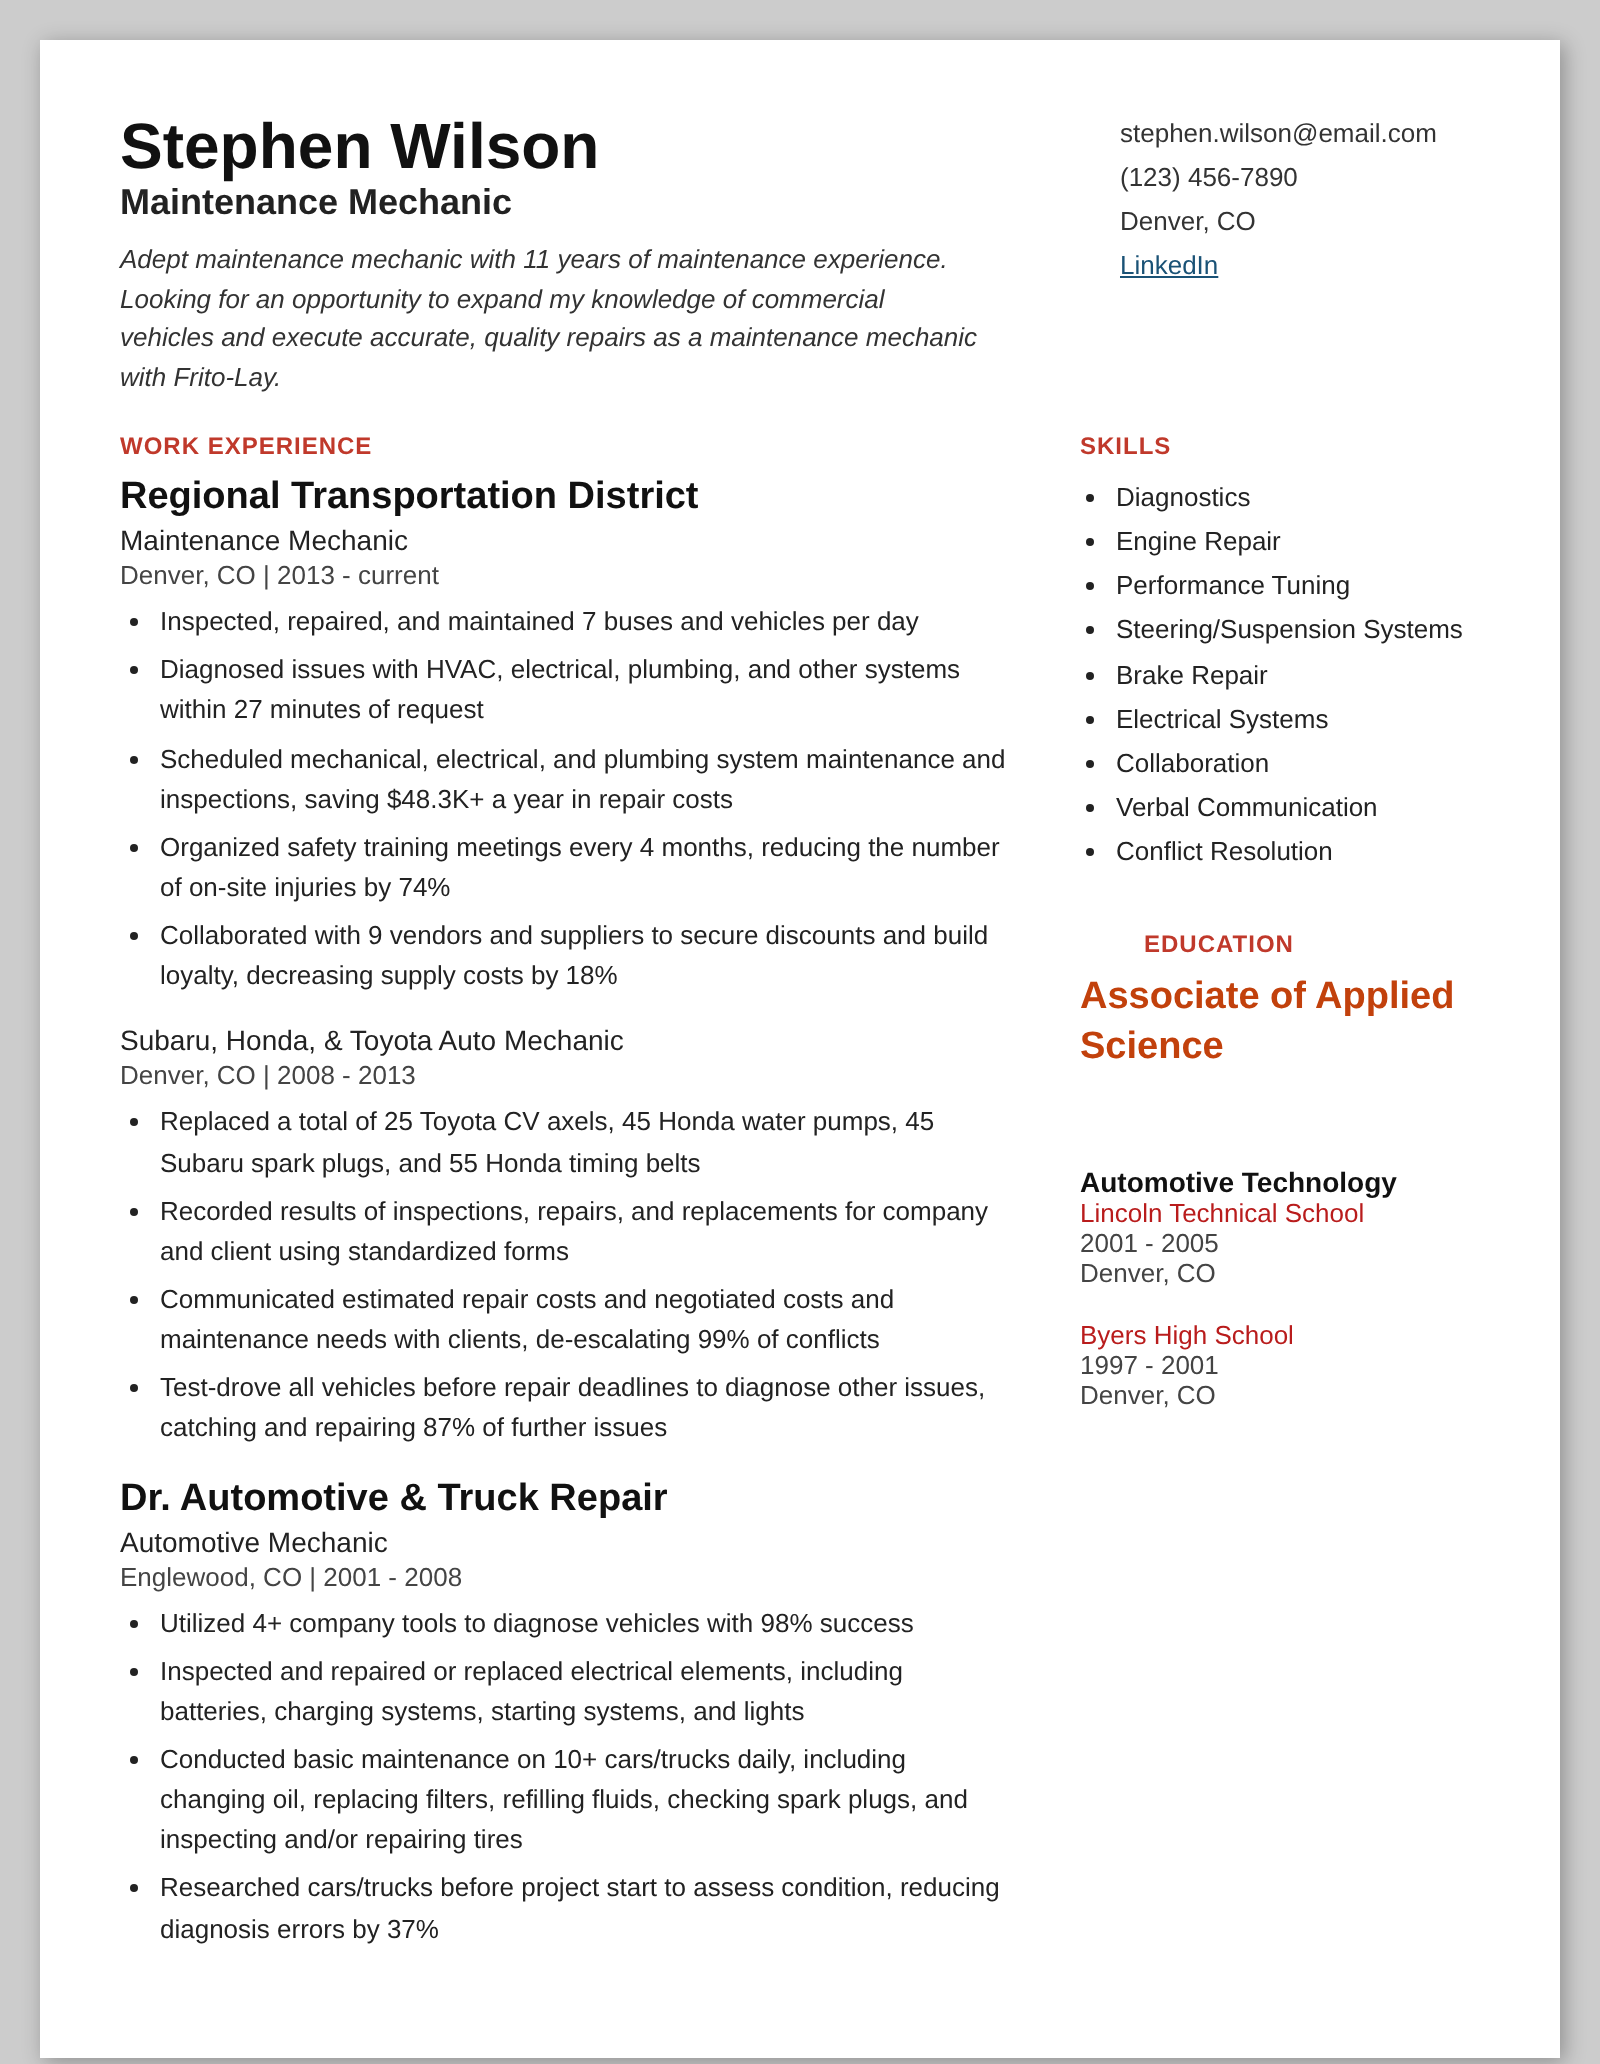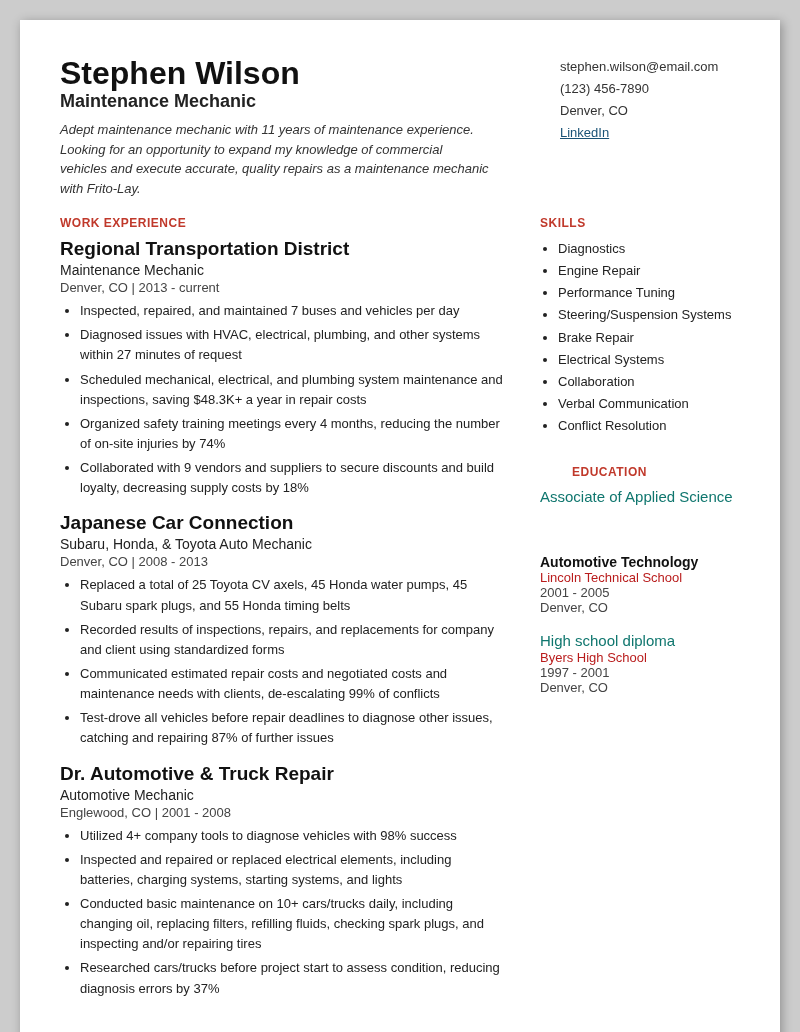--- a/index.html
+++ b/index.html
@@ -112,23 +112,23 @@
       margin-bottom: 4px;
     }
     .skills-list {
       list-style: disc;
       padding-left: 18px;
       font-size: 13px;
       color: #222;
       line-height: 1.7;
     }
     .edu-degree {
-      font-size: 15px;
-      font-weight: 400;
-      color: #0f766e;
+      font-size: 19px;
+      font-weight: 700;
+      color: #c2410c;
       line-height: 1.3;
     }
     .edu-field {
       font-size: 14px;
       font-weight: 700;
       color: #111;
       margin-top: 47px;
     }
     .edu-school {
       font-size: 13px;
@@ -174,21 +174,20 @@
         <ul class="job-bullets">
           <li>Inspected, repaired, and maintained 7 buses and vehicles per day</li>
           <li>Diagnosed issues with HVAC, electrical, plumbing, and other systems within 27 minutes of request</li>
           <li>Scheduled mechanical, electrical, and plumbing system maintenance and inspections, saving $48.3K+ a year in repair costs</li>
           <li>Organized safety training meetings every 4 months, reducing the number of on-site injuries by 74%</li>
           <li>Collaborated with 9 vendors and suppliers to secure discounts and build loyalty, decreasing supply costs by 18%</li>
         </ul>
       </div>
 
       <div>
-        <div class="job-company">Japanese Car Connection</div>
         <div class="job-role">Subaru, Honda, &amp; Toyota Auto Mechanic</div>
         <div class="job-meta">Denver, CO  |  2008 - 2013</div>
         <ul class="job-bullets">
           <li>Replaced a total of 25 Toyota CV axels, 45 Honda water pumps, 45 Subaru spark plugs, and 55 Honda timing belts</li>
           <li>Recorded results of inspections, repairs, and replacements for company and client using standardized forms</li>
           <li>Communicated estimated repair costs and negotiated costs and maintenance needs with clients, de-escalating 99% of conflicts</li>
           <li>Test-drove all vehicles before repair deadlines to diagnose other issues, catching and repairing 87% of further issues</li>
         </ul>
       </div>
 
@@ -225,21 +224,20 @@
 
       <div class="edu-block">
         <div class="edu-degree">Associate of Applied Science</div>
         <div class="edu-field">Automotive Technology</div>
         <div class="edu-school">Lincoln Technical School</div>
         <div class="edu-meta">2001 - 2005</div>
         <div class="edu-meta">Denver, CO</div>
       </div>
 
       <div class="edu-block">
-        <div class="edu-degree">High school diploma</div>
         <div class="edu-school">Byers High School</div>
         <div class="edu-meta">1997 - 2001</div>
         <div class="edu-meta">Denver, CO</div>
       </div>
 
     </div>
   </div>
 </div>
 
 </body></html>

